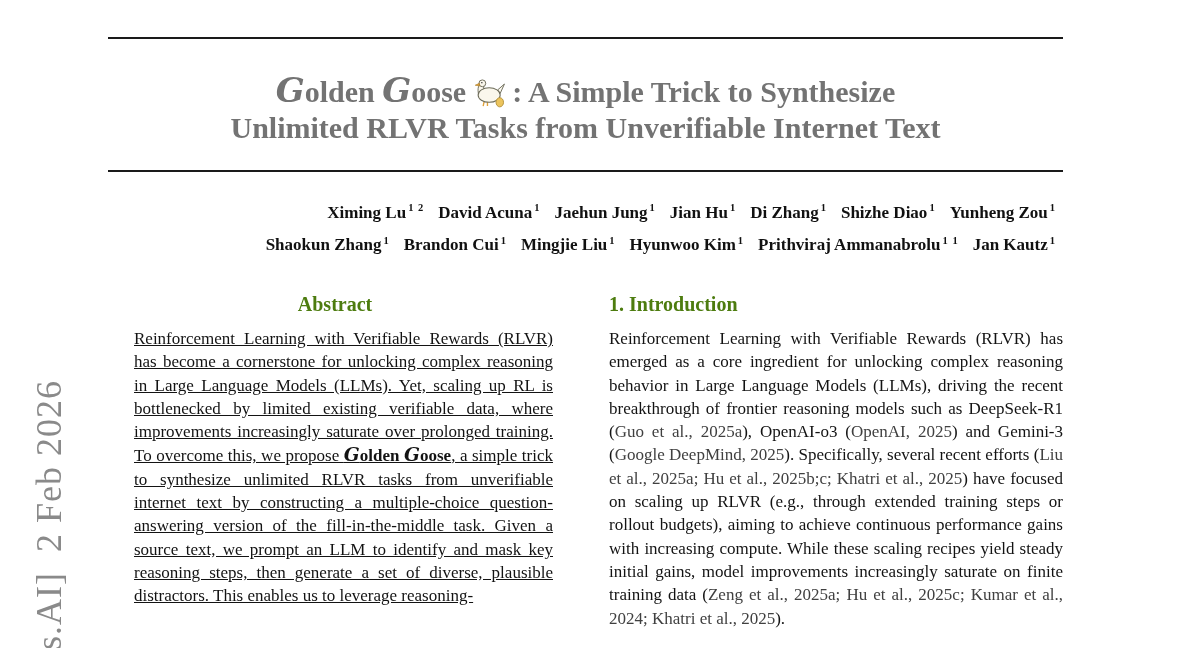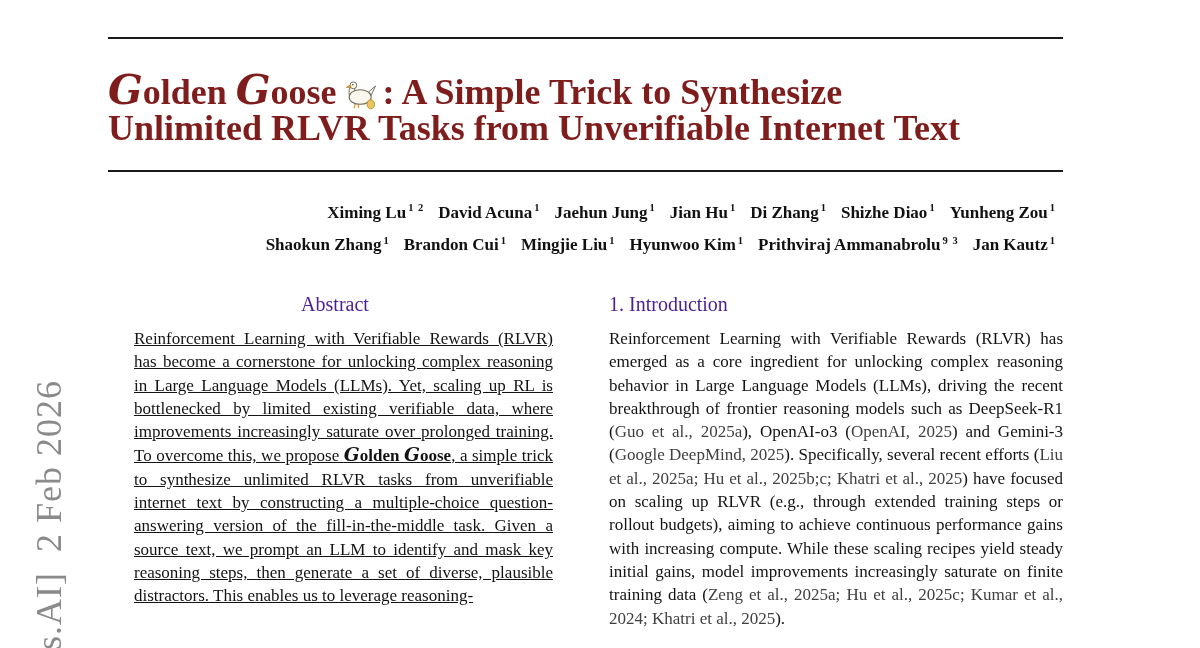--- a/index.html
+++ b/index.html
@@ -14,39 +14,39 @@
 
   .arxiv-side{
     position:absolute;left:28px;top:680px;
     transform:rotate(-90deg);transform-origin:0 0;
     font-size:36px;color:#8a8a8a;letter-spacing:1px;white-space:pre;
     font-family:"Liberation Serif","DejaVu Serif",serif;
   }
 
   .title-block{
     position:absolute;left:108px;top:72px;width:955px;
-    text-align:left;font-weight:bold;font-size:36px;line-height:36px;color:#7f1d1d;
+    text-align:center;font-weight:bold;font-size:30px;line-height:36px;color:#737373;
   }
   .title-line{white-space:nowrap;}
   .fancyG{font-style:italic;font-size:1.13em;font-family:"DejaVu Serif",serif;}
   .goose-svg{vertical-align:-6px;margin:0 5px 0 7px;}
 
   .authors-block{
     position:absolute;left:108px;top:194px;width:955px;text-align:right;
   }
   .author-row{font-size:17px;font-weight:bold;line-height:28px;white-space:nowrap;}
   .author{margin:0 7px;}
   .author sup{font-size:10.5px;font-weight:bold;margin-left:2px;letter-spacing:1px;}
 
   .columns{
     position:absolute;left:108px;top:293px;width:955px;height:355px;
     display:flex;gap:47px;
   }
   .col{width:454px;}
-  .col-heading{font-size:20px;font-weight:normal;color:#4c1d95;margin:0 0 11px 0;}
+  .col-heading{font-size:20px;font-weight:bold;color:#4d7c0f;margin:0 0 11px 0;}
   .abstract-heading{text-align:center;}
   .intro-heading{text-align:left;}
   .body-text{
     font-size:17px;line-height:23.3px;text-align:justify;color:#131313;
     hyphens:none;
   }
   .abstract-body{padding:0 9px 0 26px;text-decoration:underline;}
   .cite{color:#404040;}
   .gg-g{font-weight:bold;font-style:italic;font-size:1.1em;font-family:"DejaVu Serif",serif;}
   .gg-b{font-weight:bold;}
@@ -69,21 +69,21 @@
       <circle cx="10.4" cy="6.4" r="0.85" fill="#222222"></circle>
       <ellipse cx="31.5" cy="29.5" rx="4.4" ry="5.4" fill="#ecc45d" stroke="#b3913a" stroke-width="1.1"></ellipse>
     </svg><span>: A Simple Trick to Synthesize</span></div>
   <div class="title-line">Unlimited RLVR Tasks from Unverifiable Internet Text</div>
 </div>
 
 <div class="rule rule-bottom"></div>
 
 <div class="authors-block">
     <div class="author-row"><span class="author">Ximing Lu<sup>1 2</sup></span><span class="author">David Acuna<sup>1</sup></span><span class="author">Jaehun Jung<sup>1</sup></span><span class="author">Jian Hu<sup>1</sup></span><span class="author">Di Zhang<sup>1</sup></span><span class="author">Shizhe Diao<sup>1</sup></span><span class="author">Yunheng Zou<sup>1</sup></span></div>
-    <div class="author-row"><span class="author">Shaokun Zhang<sup>1</sup></span><span class="author">Brandon Cui<sup>1</sup></span><span class="author">Mingjie Liu<sup>1</sup></span><span class="author">Hyunwoo Kim<sup>1</sup></span><span class="author">Prithviraj Ammanabrolu<sup>9 3</sup></span><span class="author">Jan Kautz<sup>1</sup></span></div>
+    <div class="author-row"><span class="author">Shaokun Zhang<sup>1</sup></span><span class="author">Brandon Cui<sup>1</sup></span><span class="author">Mingjie Liu<sup>1</sup></span><span class="author">Hyunwoo Kim<sup>1</sup></span><span class="author">Prithviraj Ammanabrolu<sup>1 1</sup></span><span class="author">Jan Kautz<sup>1</sup></span></div>
   </div>
 
 <div class="columns">
   <div class="col">
     <div class="col-heading abstract-heading">Abstract</div>
     <div class="body-text abstract-body"><span>Reinforcement Learning with Verifiable Rewards (RLVR) has become a cornerstone for unlocking complex reasoning in Large Language Models (LLMs).  Yet, scaling up RL is bottlenecked by limited existing verifiable data, where improvements increasingly saturate over prolonged training. To overcome this, we propose </span><span class="gg-g">G</span><span class="gg-b">olden </span><span class="gg-g">G</span><span class="gg-b">oose</span><span>, a simple trick to synthesize unlimited RLVR tasks from unverifiable internet text by constructing a multiple-choice question-answering version of the fill-in-the-middle task.  Given a source text, we prompt an LLM to identify and mask key reasoning steps, then generate a set of diverse, plausible distractors. This enables us to leverage reasoning-</span></div>
   </div>
   <div class="col">
     <div class="col-heading intro-heading">1. Introduction</div>
     <div class="body-text"><span>Reinforcement Learning with Verifiable Rewards (RLVR) has emerged as a core ingredient for unlocking complex reasoning behavior in Large Language Models (LLMs), driving the recent breakthrough of frontier reasoning models such as DeepSeek-R1 (</span><span class="cite">Guo et al., 2025a</span><span>), OpenAI-o3 (</span><span class="cite">OpenAI, 2025</span><span>) and Gemini-3 (</span><span class="cite">Google DeepMind, 2025</span><span>). Specifically, several recent efforts (</span><span class="cite">Liu et al., 2025a; Hu et al., 2025b;c; Khatri et al., 2025</span><span>) have focused on scaling up RLVR (e.g., through extended training steps or rollout budgets), aiming to achieve continuous performance gains with increasing compute. While these scaling recipes yield steady initial gains, model improvements increasingly saturate on finite training data (</span><span class="cite">Zeng et al., 2025a; Hu et al., 2025c; Kumar et al., 2024; Khatri et al., 2025</span><span>).</span></div>

